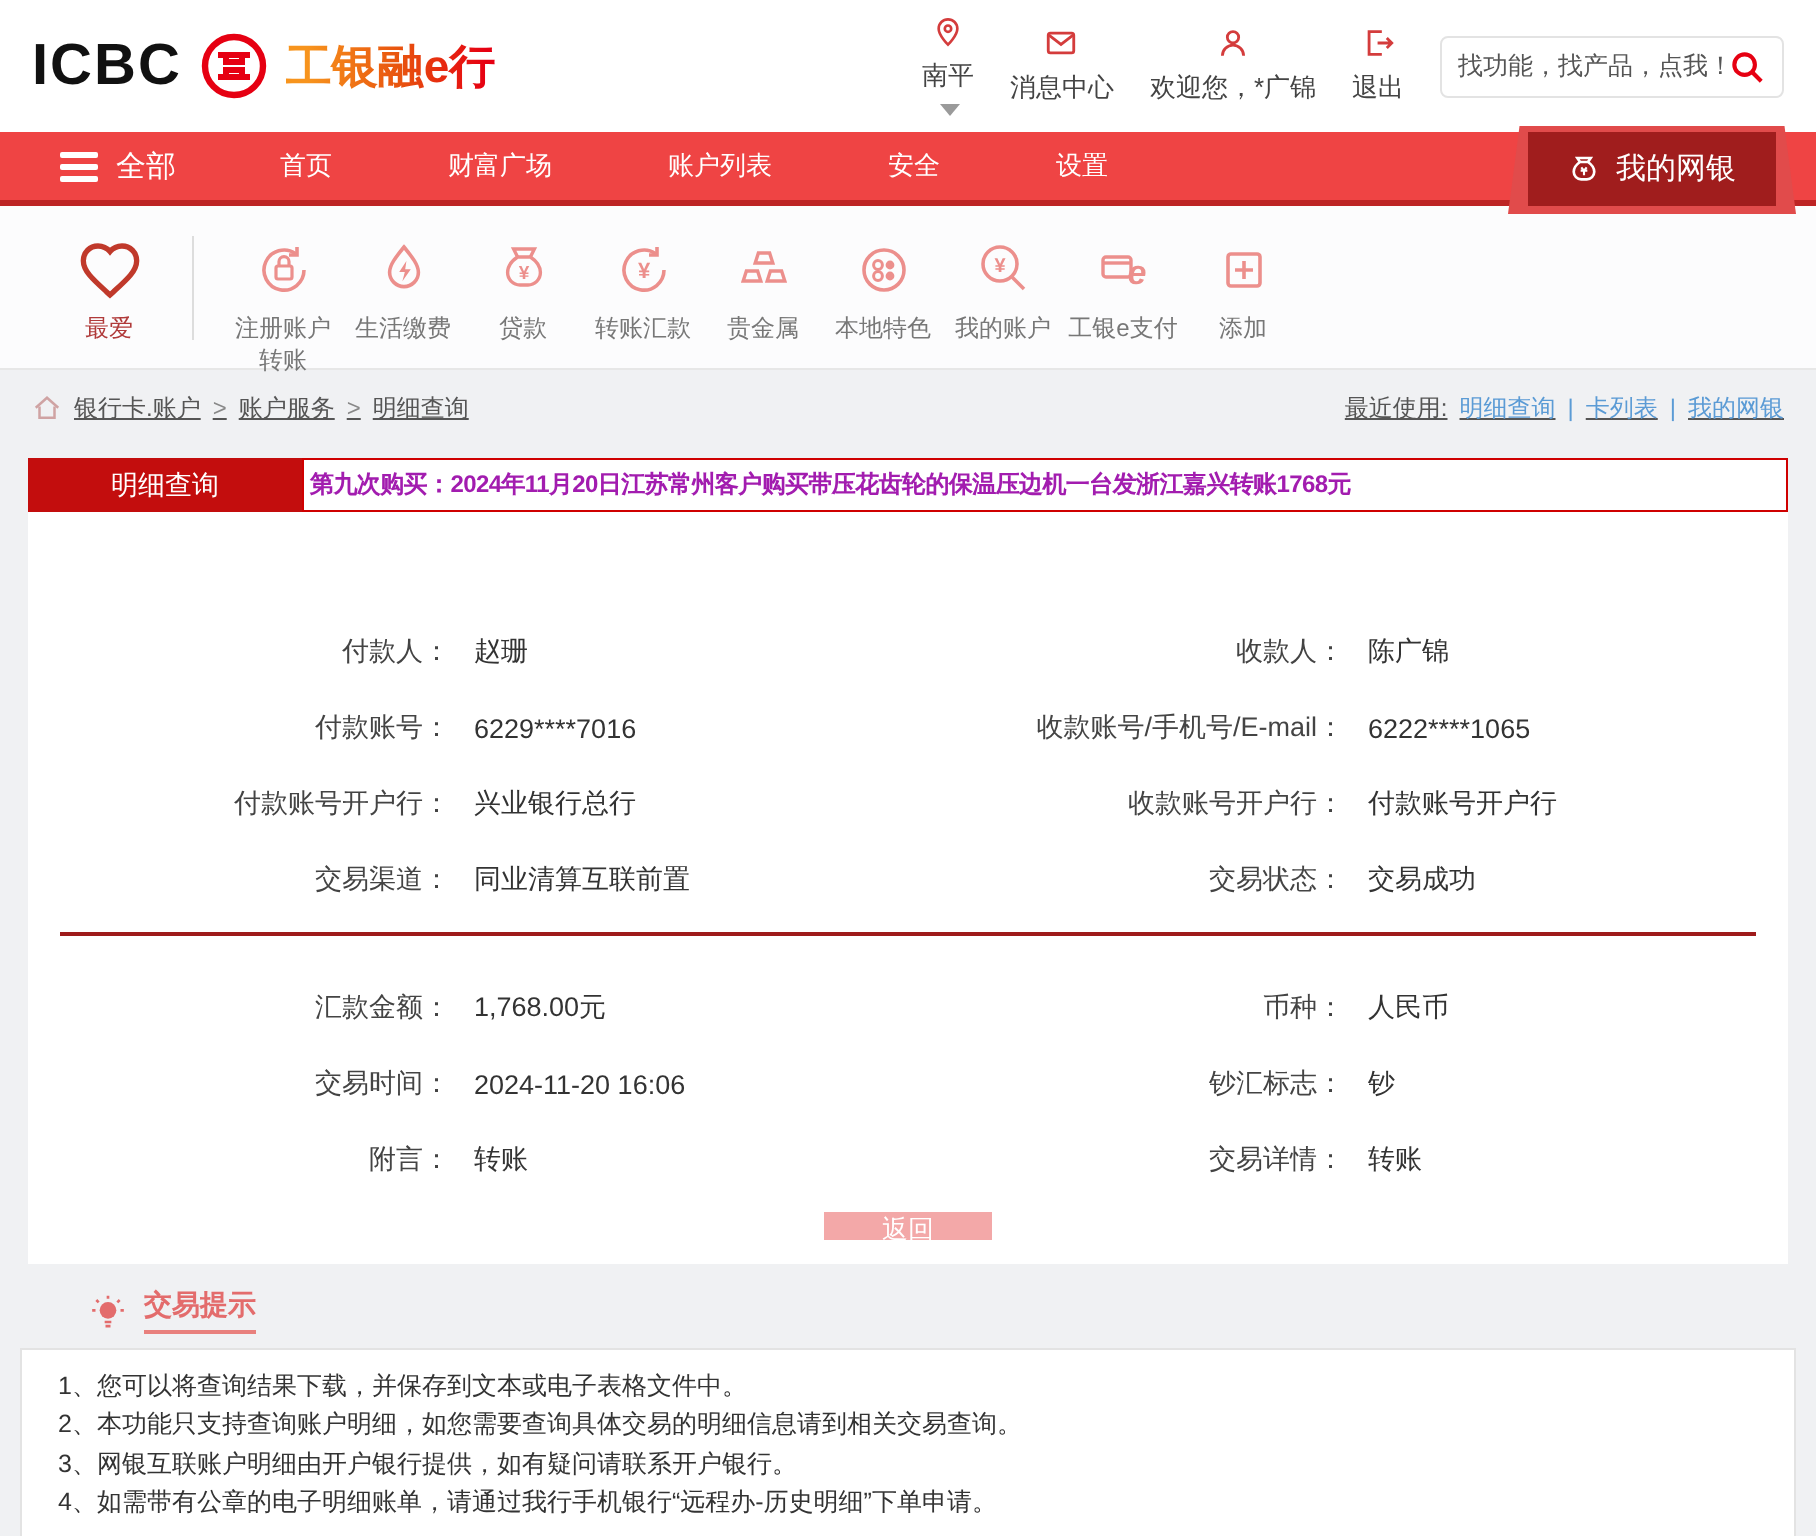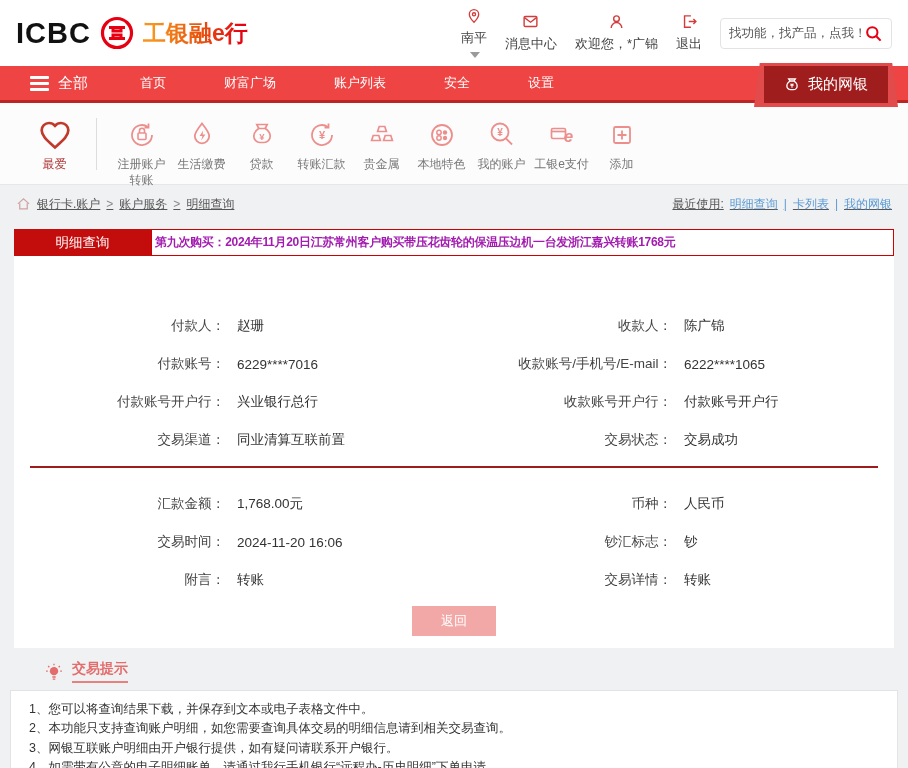--- a/index.html
+++ b/index.html
@@ -60,21 +60,21 @@
   .details { padding-top:58px; }
   .drow { display:grid; grid-template-columns:1fr 1fr; height:24px; margin-bottom:14px; }
   .cell { display:flex; align-items:center; font-size:13.5px; }
   .lbl { color:#444; text-align:right; flex:0 0 auto; }
   .cell-l .lbl { width:211px; }
   .cell-r .lbl { width:218px; }
   .val { margin-left:12px; color:#333; }
   .red-divider { height:2px; background:#9e1b1b; margin:14px 16px 24px; }
 
   .btnrow { display:flex; justify-content:center; margin-top:6px; }
-  .back-btn { width:84px; height:30px; background:#f3a8a8; color:#fff; border:none; font-size:13px; font-family:inherit; cursor:pointer; }
+  .back-btn { width:84px; height:14px; background:#f3a8a8; color:#fff; border:none; font-size:13px; font-family:inherit; cursor:pointer; }
 
   
   .tips-head { display:flex; align-items:center; gap:8px; margin:12px 0 7px 44px; }
   .tips-title { color:#e36c6c; font-size:14px; border-bottom:2px solid #e8807d; padding-bottom:3px;font-weight:bold; }
   .tips-box { margin:0 10px; background:#fff; border:1px solid #e3e3e3; padding:9px 14px 14px 18px; }
   .tip-line { font-size:12.5px; color:#333; line-height:1.55; }
 </style>
 </head>
 <body>
 

